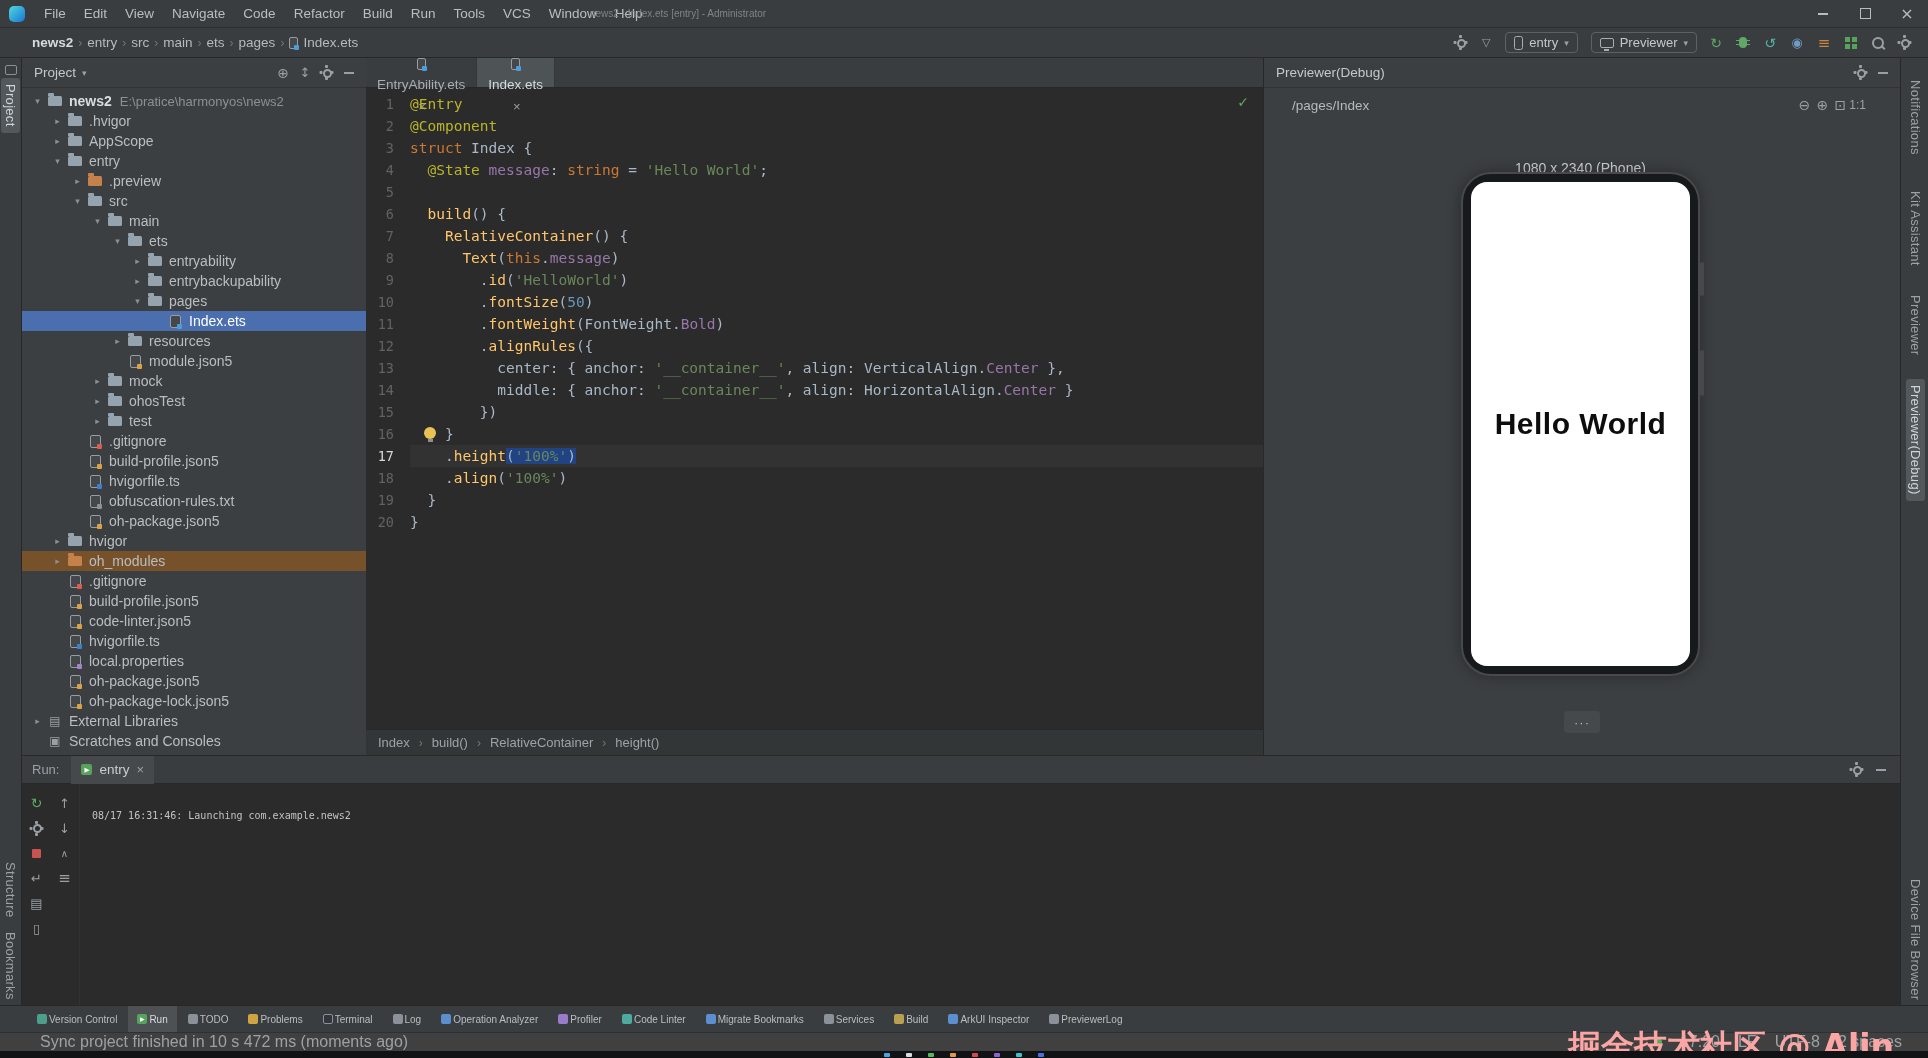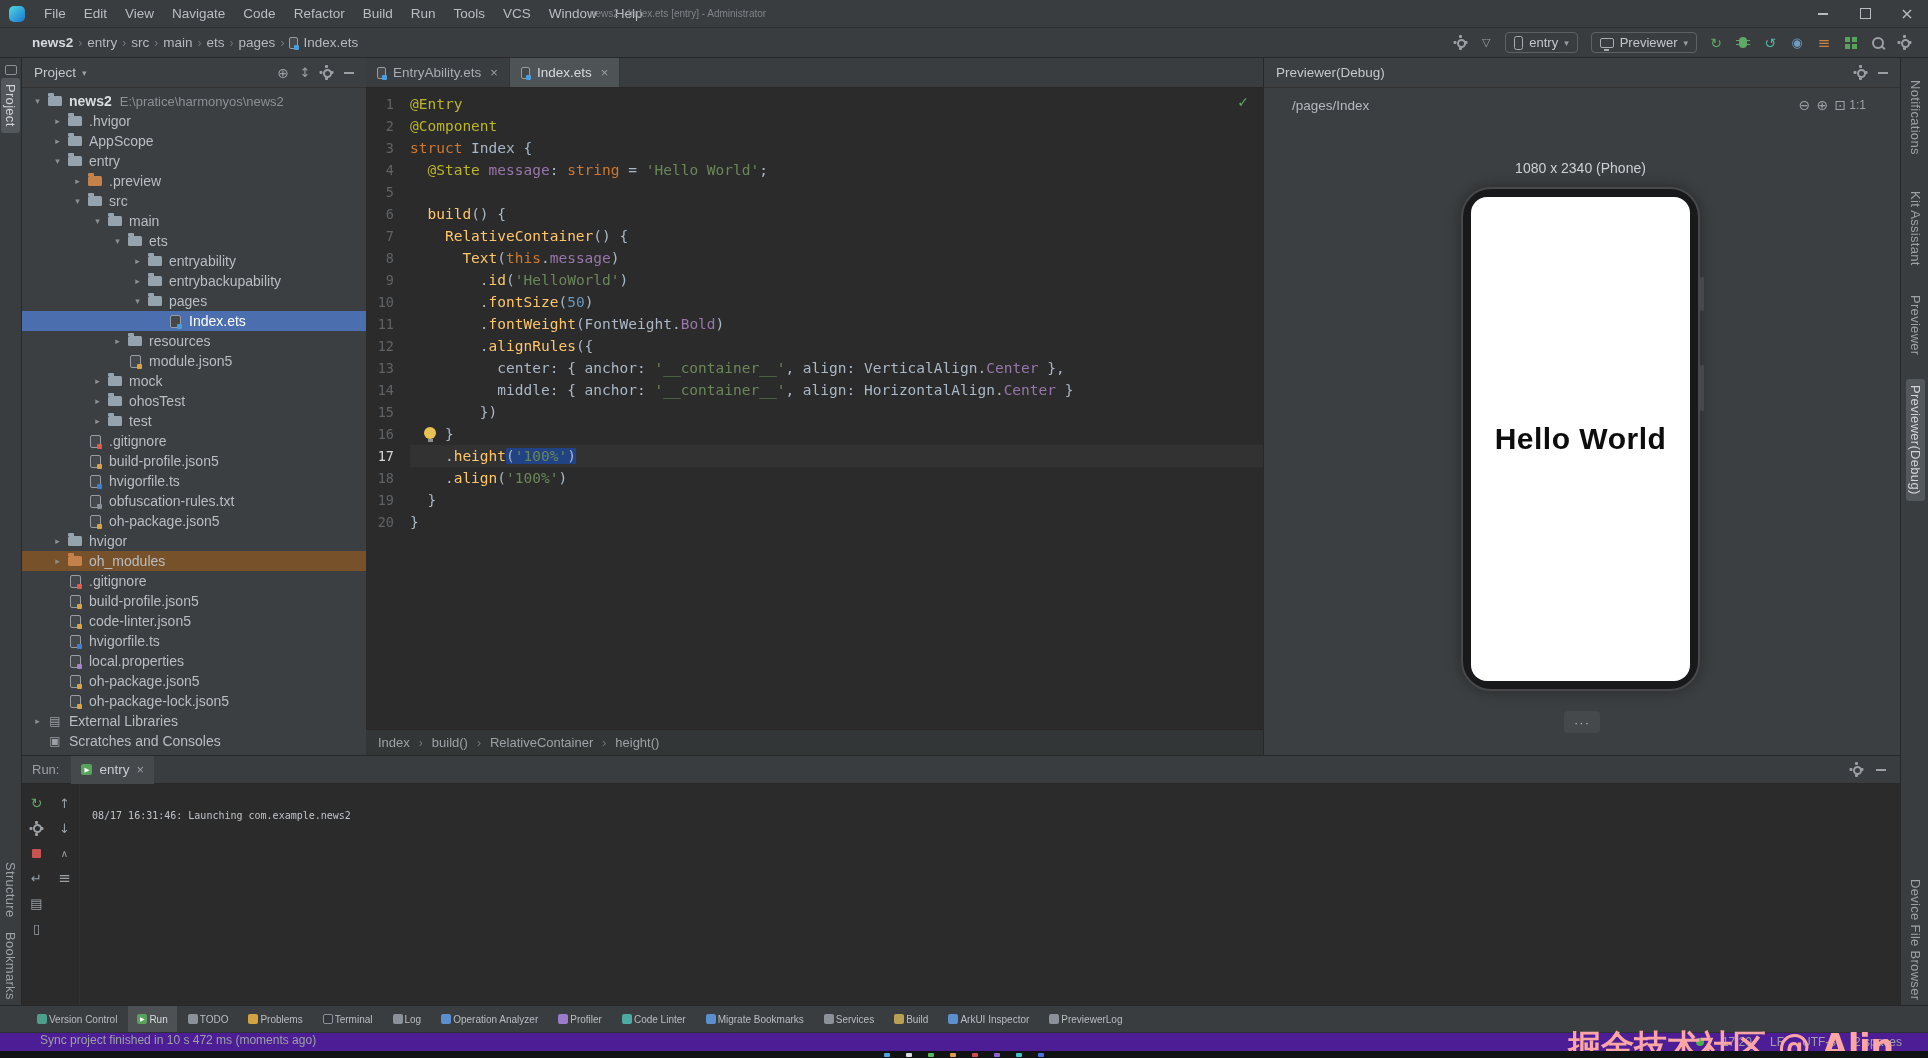--- a/index.html
+++ b/index.html
@@ -100,21 +100,21 @@
   .fpage{width:11px;height:13px;background:#45484b;border:1px solid #979da2;border-radius:2px;position:relative;flex:none;}
   .fpage::after{content:'';position:absolute;right:-2px;bottom:-2px;width:5px;height:5px;border-radius:1px;}
   .fpage.mini{width:9px;height:12px;}
   .b-ets::after{background:#4a9edb;} .b-json::after{background:#d9a343;} .b-ts::after{background:#3f7fd0;}
   .b-git::after{background:#e05a4e;} .b-prop::after{background:#a682c9;} .b-txt::after{background:#8a9198;}
 
   
   .editor{position:absolute;left:366px;top:58px;width:898px;height:697px;background:#2b2b2b;
           border-right:1px solid #282828;}
   .tabs{height:30px;background:#3a3d3f;border-bottom:1px solid #282828;display:flex;align-items:stretch;}
-  .etab{display:flex;align-items:center;gap:7px;padding:0 11px;font-size:13.5px;color:#a7adb2;border-right:1px solid #35383a;}
+  .etab{display:flex;align-items:center;gap:7px;padding:0 11px;font-size:13.5px;color:#a7adb2;border-right:1px solid #35383a;flex-direction:column;}
   .etab.active{background:#4e5356;color:#d6dade;}
   .etab-close{color:#9aa0a5;font-size:13px;margin-left:2px;}
   .code-wrap{position:absolute;top:30px;left:0;right:0;bottom:26px;overflow:hidden;padding-top:5px;}
   .cl{display:flex;height:22px;line-height:22px;font-family:"DejaVu Sans Mono",monospace;font-size:14.5px;}
   .ln{width:44px;text-align:right;padding-right:16px;color:#606366;flex:none;font-size:13.5px;}
   .lt{flex:1;white-space:pre;position:relative;}
   .cl.current .lt{background:#323232;}
   .cl.current .ln{color:#d8d8d8;}
   .c-def{color:#a9b7c6;} .c-kw{color:#cc7832;} .c-ann{color:#bbb529;} .c-str{color:#6a8759;}
   .c-num{color:#6897bb;} .c-fn{color:#ffc66b;} .c-field{color:#9876aa;}
@@ -126,21 +126,21 @@
              display:flex;align-items:center;gap:9px;padding-left:12px;font-size:13px;color:#9da2a6;}
 
   
   .previewer{position:absolute;left:1264px;top:58px;width:636px;height:697px;background:#3c3f41;}
   .pv-title{font-size:13.5px;color:#c3c8cc;padding-left:4px;}
   .pv-body{position:absolute;top:30px;left:0;right:0;bottom:0;}
   .pv-route{position:absolute;left:28px;top:10px;font-size:13.5px;color:#b5bac0;}
   .pv-zoom{position:absolute;right:34px;top:8px;display:flex;align-items:center;color:#9aa0a5;}
   .pv-scale{font-size:12px;color:#9aa0a5;}
   .pv-device-label{position:absolute;left:197px;top:72px;width:239px;text-align:center;font-size:14px;color:#ccd1d5;}
-  .phone{position:absolute;left:197px;top:99px;width:239px;height:504px;background:#17191b;border:2px solid #47494c;
+  .phone{position:absolute;left:197px;top:84px;width:239px;height:504px;background:#17191b;border:2px solid #47494c;
          border-radius:30px;box-shadow:0 0 14px rgba(0,0,0,.35);}
   .phone-screen{position:absolute;left:8px;right:8px;top:8px;bottom:8px;background:#ffffff;border-radius:16px;
                 display:flex;align-items:center;justify-content:center;}
   .hello{font-size:30px;font-weight:bold;color:#0d0d0d;letter-spacing:.5px;}
   .phone-btn{position:absolute;right:-6px;width:4px;background:#46494c;border-radius:2px;}
   .btn-a{top:88px;height:34px;} .btn-b{top:176px;height:46px;}
   .pv-more{position:absolute;left:300px;top:623px;width:36px;height:22px;background:#46494b;border-radius:4px;
            color:#b5bac0;display:flex;align-items:center;justify-content:center;font-size:13px;letter-spacing:1px;}
 
   
@@ -166,22 +166,22 @@
   .chip-version-control{background:#4d9e8a;} .chip-run{background:#57a35c;}
   .chip-run::before{content:'▶';color:#fff;font-size:6px;position:absolute;left:2.5px;top:1px;}
   .chip-todo{background:#8a9198;} .chip-problems{background:#d0a343;}
   .chip-terminal{background:#31363a;border:1px solid #8a9198;}
   .chip-log{background:#8a9198;} .chip-operation-analyzer{background:#5b8fd0;}
   .chip-profiler{background:#9a7bc9;} .chip-code-linter{background:#4cab9e;}
   .chip-migrate-assistant{background:#5b8fd0;} .chip-services{background:#8a9198;}
   .chip-build{background:#b99f50;} .chip-arkui-inspector{background:#5b8fd0;} .chip-previewer-log{background:#8a9198;}
   .watermark{position:absolute;right:34px;top:999px;font-size:33px;font-weight:bold;color:#fca5a5;z-index:8;
              font-family:"DejaVu Sans","Liberation Sans",sans-serif;margin-top:26px;}
-  .statusbar{position:absolute;left:0;top:1032px;width:1928px;height:19px;background:#4c1d95;border-top:1px solid #2e3133;
-             display:flex;font-size:12px;color:#9ca1a5;padding:0 26px 0 40px;z-index:6;}
+  .statusbar{position:absolute;left:0;top:1032px;width:1928px;height:19px;background:#404040;border-top:1px solid #2e3133;
+             display:flex;font-size:16px;color:#9ca1a5;padding:0 26px 0 40px;z-index:6;}
   .st-right{margin-left:auto;display:flex;align-items:center;gap:18px;}
   .st-dot{width:8px;height:8px;border-radius:50%;background:#4db151;flex:none;}
   .taskbar{position:absolute;left:0;top:1051px;width:1928px;height:7px;background:#101214;display:flex;
            justify-content:center;gap:16px;align-items:center;z-index:9;}
   .tb-dot{width:6px;height:4px;border-radius:1px;}
 </style>
 </head>
 <body>
 
 <div id="app">

